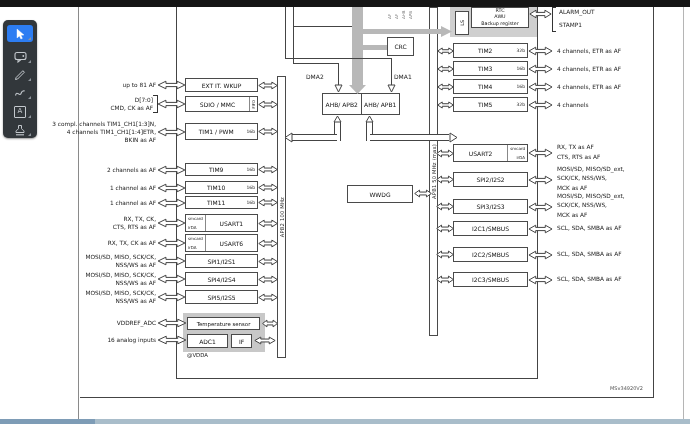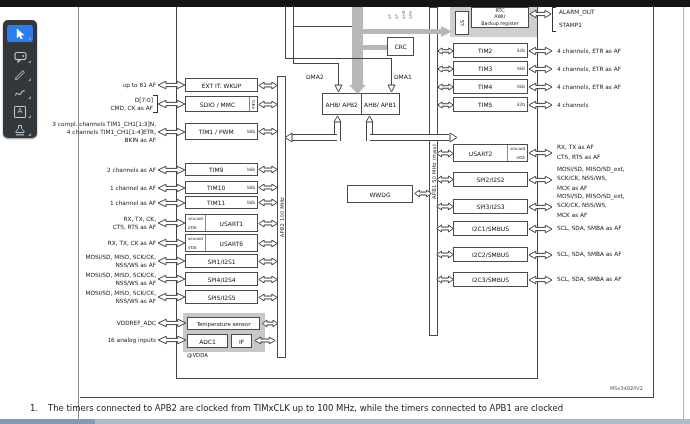--- a/index.html
+++ b/index.html
@@ -447,19 +447,16 @@
         </svg>
         <svg class="abs" style="left:349px;top:85px" width="17" height="9">
           <polygon points="0,0 17,0 8.5,9" fill="#b8b8b8"></polygon>
         </svg>
         <svg class="abs" style="left:441px;top:26px" width="11" height="11">
           <polygon points="0,0 0,11 11,5.5" fill="#b8b8b8"></polygon>
         </svg>
       </div>
   </div>
 
-  <div id="note">
-    <span class="num">1.</span><span>The timers connected to APB2 are clocked from TIMxCLK up to 100 MHz, while the timers connected to APB1 are clocked</span>
-  </div>
 
   <div id="bottomstrip1"></div>
   <div id="bottomstrip2"></div>
 </div>
 
 </body></html>

